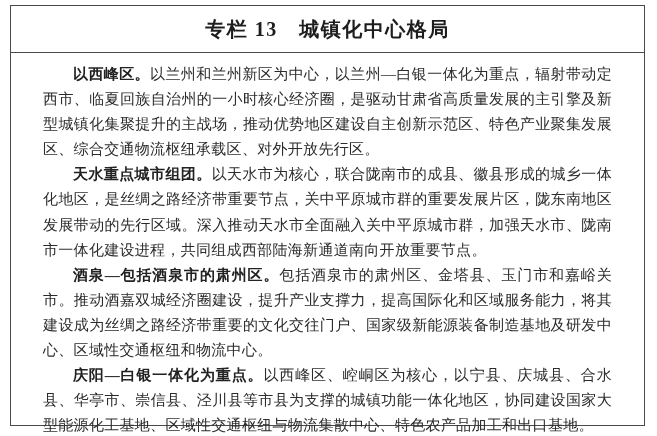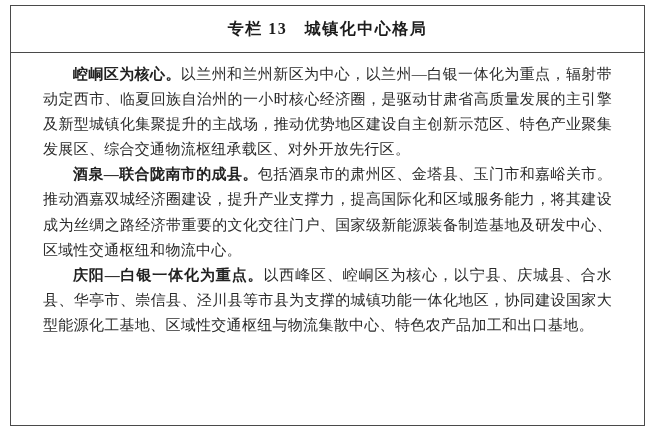--- a/index.html
+++ b/index.html
@@ -27,21 +27,21 @@
   .panel-header {
     height: 47px;
     border-bottom: 1px solid #4a4a4a;
     display: flex;
     align-items: center;
     justify-content: center;
     box-sizing: border-box;
   }
   .panel-title {
     margin: 4px;
-    font-size: 16px;
+    font-size: 20px;
     font-weight: bold;
     color: #1d1d1d;
     letter-spacing: 1.5px;
     white-space: pre;
   }
   .panel-body {
     padding: 9px 32px 0 32px;
     font-size: 15px;
     line-height: 25.1px;
     color: #2b2b2b;
@@ -59,17 +59,18 @@
   }
 </style>
 </head>
 <body>
 
 <div class="panel">
   <div class="panel-header">
     <h2 class="panel-title">专栏 13　城镇化中心格局</h2>
   </div>
   <div class="panel-body">
-    <p><span class="lead">崆峒区为核心。</span><span>以兰州和兰州新区为中心，以兰州—白银一体化为重点，辐射带动定西市、临夏回族自治州的一小时核心经济圈，是驱动甘肃省高质量发展的主引擎及新型城镇化集聚提升的主战场，推动优势地区建设自主创新示范区、特色产业聚集发展区、综合交通物流枢纽承载区、对外开放先行区。</span></p>
-    <p><span class="lead">酒泉—联合陇南市的成县。</span><span>包括酒泉市的肃州区、金塔县、玉门市和嘉峪关市。推动酒嘉双城经济圈建设，提升产业支撑力，提高国际化和区域服务能力，将其建设成为丝绸之路经济带重要的文化交往门户、国家级新能源装备制造基地及研发中心、区域性交通枢纽和物流中心。</span></p>
+    <p><span class="lead">以西峰区。</span><span>以兰州和兰州新区为中心，以兰州—白银一体化为重点，辐射带动定西市、临夏回族自治州的一小时核心经济圈，是驱动甘肃省高质量发展的主引擎及新型城镇化集聚提升的主战场，推动优势地区建设自主创新示范区、特色产业聚集发展区、综合交通物流枢纽承载区、对外开放先行区。</span></p>
+    <p><span class="lead">天水重点城市组团。</span><span>以天水市为核心，联合陇南市的成县、徽县形成的城乡一体化地区，是丝绸之路经济带重要节点，关中平原城市群的重要发展片区，陇东南地区发展带动的先行区域。深入推动天水市全面融入关中平原城市群，加强天水市、陇南市一体化建设进程，共同组成西部陆海新通道南向开放重要节点。</span></p>
+    <p><span class="lead">酒泉—包括酒泉市的肃州区。</span><span>包括酒泉市的肃州区、金塔县、玉门市和嘉峪关市。推动酒嘉双城经济圈建设，提升产业支撑力，提高国际化和区域服务能力，将其建设成为丝绸之路经济带重要的文化交往门户、国家级新能源装备制造基地及研发中心、区域性交通枢纽和物流中心。</span></p>
     <p><span class="lead">庆阳—白银一体化为重点。</span><span>以西峰区、崆峒区为核心，以宁县、庆城县、合水县、华亭市、崇信县、泾川县等市县为支撑的城镇功能一体化地区，协同建设国家大型能源化工基地、区域性交通枢纽与物流集散中心、特色农产品加工和出口基地。</span></p>
   </div>
 </div>
 
 </body></html>

